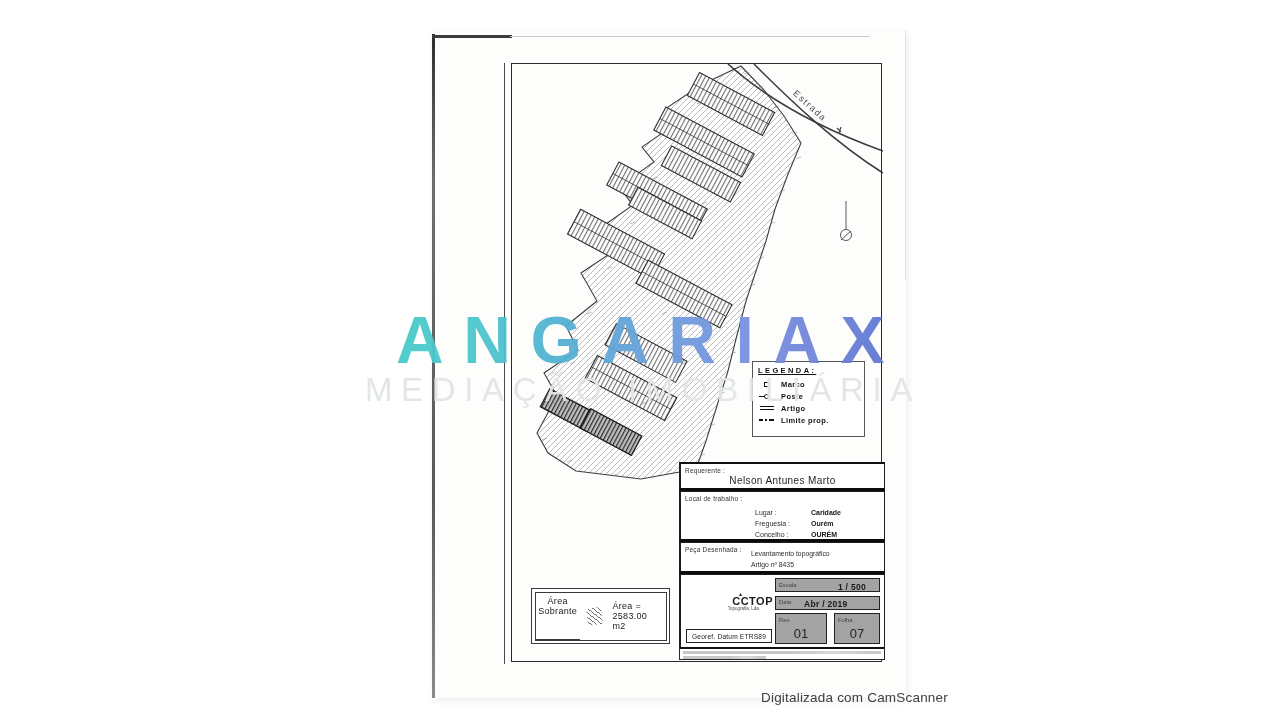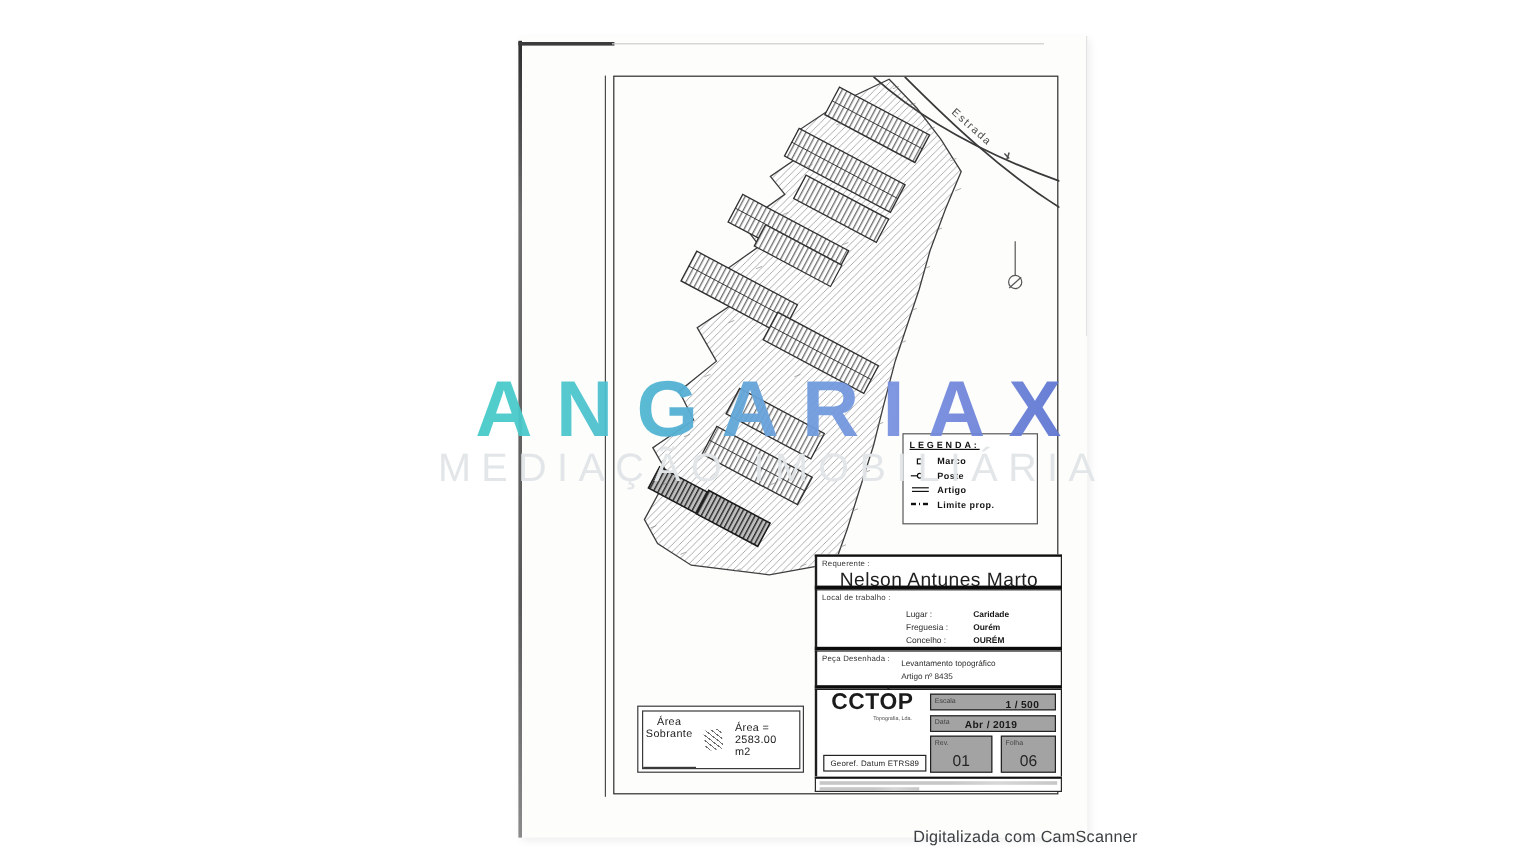--- a/index.html
+++ b/index.html
@@ -44,32 +44,32 @@
   .area-row { flex:1; display:flex; align-items:center; padding:1px 7px; gap:11px; }
   .area-swatch { width:26px; height:17px; transform:rotate(-7deg); opacity:0.85; border-radius:2px;
             background:repeating-linear-gradient(45deg, transparent 0 2.6px, #555 2.6px 3.4px); }
   .area-value { font-size:9px; color:#222; letter-spacing:0.3px; }
 
   
   .tblock { position:absolute; left:167px; top:398px; width:206px; height:198px; }
   .tbox { border:1.2px solid #1d1d1d; border-left:2px solid #1d1d1d; background:#fff; position:relative; }
   .tb-label { position:absolute; left:4px; top:2.5px; font-size:6.5px; color:#333; letter-spacing:0.2px; }
   .tb-req { height:29px; border-top:2.5px solid #0f0f0f; border-bottom:3.5px solid #0c0c0c; }
-  .tb-req-value { text-align:center; margin-top:11px; font-size:16px; color:#1f1f1f; letter-spacing:0.4px; }
+  .tb-req-value { text-align:center; margin-top:11px; font-size:10px; color:#1f1f1f; letter-spacing:0.4px; }
   .tb-local { height:51px; border-bottom:3.5px solid #0c0c0c; }
   .tb-rows { position:absolute; left:74px; top:15px; right:4px; }
   .tb-row { display:flex; font-size:7px; color:#2c2c2c; height:11px; align-items:center; }
   .tb-row .rl { width:56px; }
   .tb-row .rv { font-weight:bold; color:#161616; }
   .tb-row .rv-caps { text-transform:uppercase; }
   .tb-peca { height:32px; border-bottom:3.5px solid #0c0c0c; }
   .tb-peca-val { position:absolute; left:70px; top:6px; font-size:6.8px; color:#2b2b2b; line-height:1.55; }
   .tb-main { height:73px; display:flex; border-bottom:none; }
   .tb-left { width:95px; position:relative; }
-  .logo { text-align:center; margin-top:0; font-size:19px; font-weight:900; letter-spacing:0.5px;
+  .logo { text-align:right; margin-top:20px; font-size:11px; font-weight:900; letter-spacing:0.5px;
           color:#1b1b1b; position:relative; }
   .logo::after { content:"▲"; position:absolute; top:-4px; left:57px; font-size:5px; color:#1b1b1b; }
   .logo-sub { text-align:right; margin-right:13px; font-size:4.5px; color:#4c4c4c; margin-top:-1px; }
   .georef { position:absolute; left:5px; bottom:4px; width:86px; border:1.3px solid #222;
           font-size:6.6px; text-align:center; padding:2.5px 0; color:#222; letter-spacing:0.2px; background:#fff; }
   .tb-right { flex:1; padding:3px 4px 3px 2px; display:flex; flex-direction:column; gap:3.5px; }
   .cell { border:1.2px solid #222; position:relative; background:#a3a3a3; }
   .cell-escala, .cell-data { height:14px; }
   .cell-label { position:absolute; left:3px; top:2.5px; font-size:5.8px; color:#444; }
   .cell-value { position:absolute; right:13px; top:2.5px; font-size:8.5px; color:#191919;
@@ -313,21 +313,21 @@
               <span class="cell-label">Data</span>
               <span class="cell-value">Abr / 2019</span>
             </div>
             <div class="revfolha">
               <div class="cell cell-rev">
                 <span class="cell-label">Rev.</span>
                 <div class="big-val">01</div>
               </div>
               <div class="cell cell-folha">
                 <span class="cell-label">Folha</span>
-                <div class="big-val">06</div>
+                <div class="big-val">07</div>
               </div>
             </div>
           </div>
         </div>
 
         <div class="tb-strip">
           <div class="strip-line"></div>
           <div class="strip-line short"></div>
         </div>
       </div>

